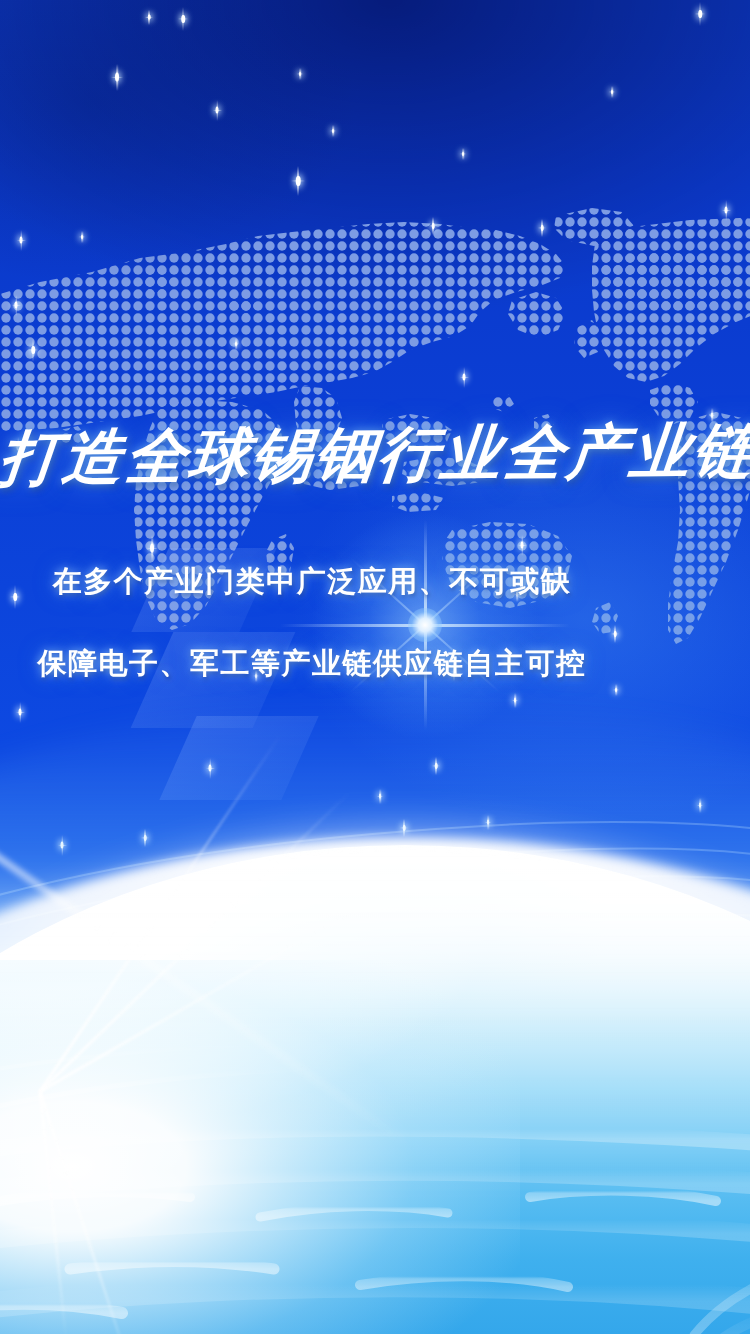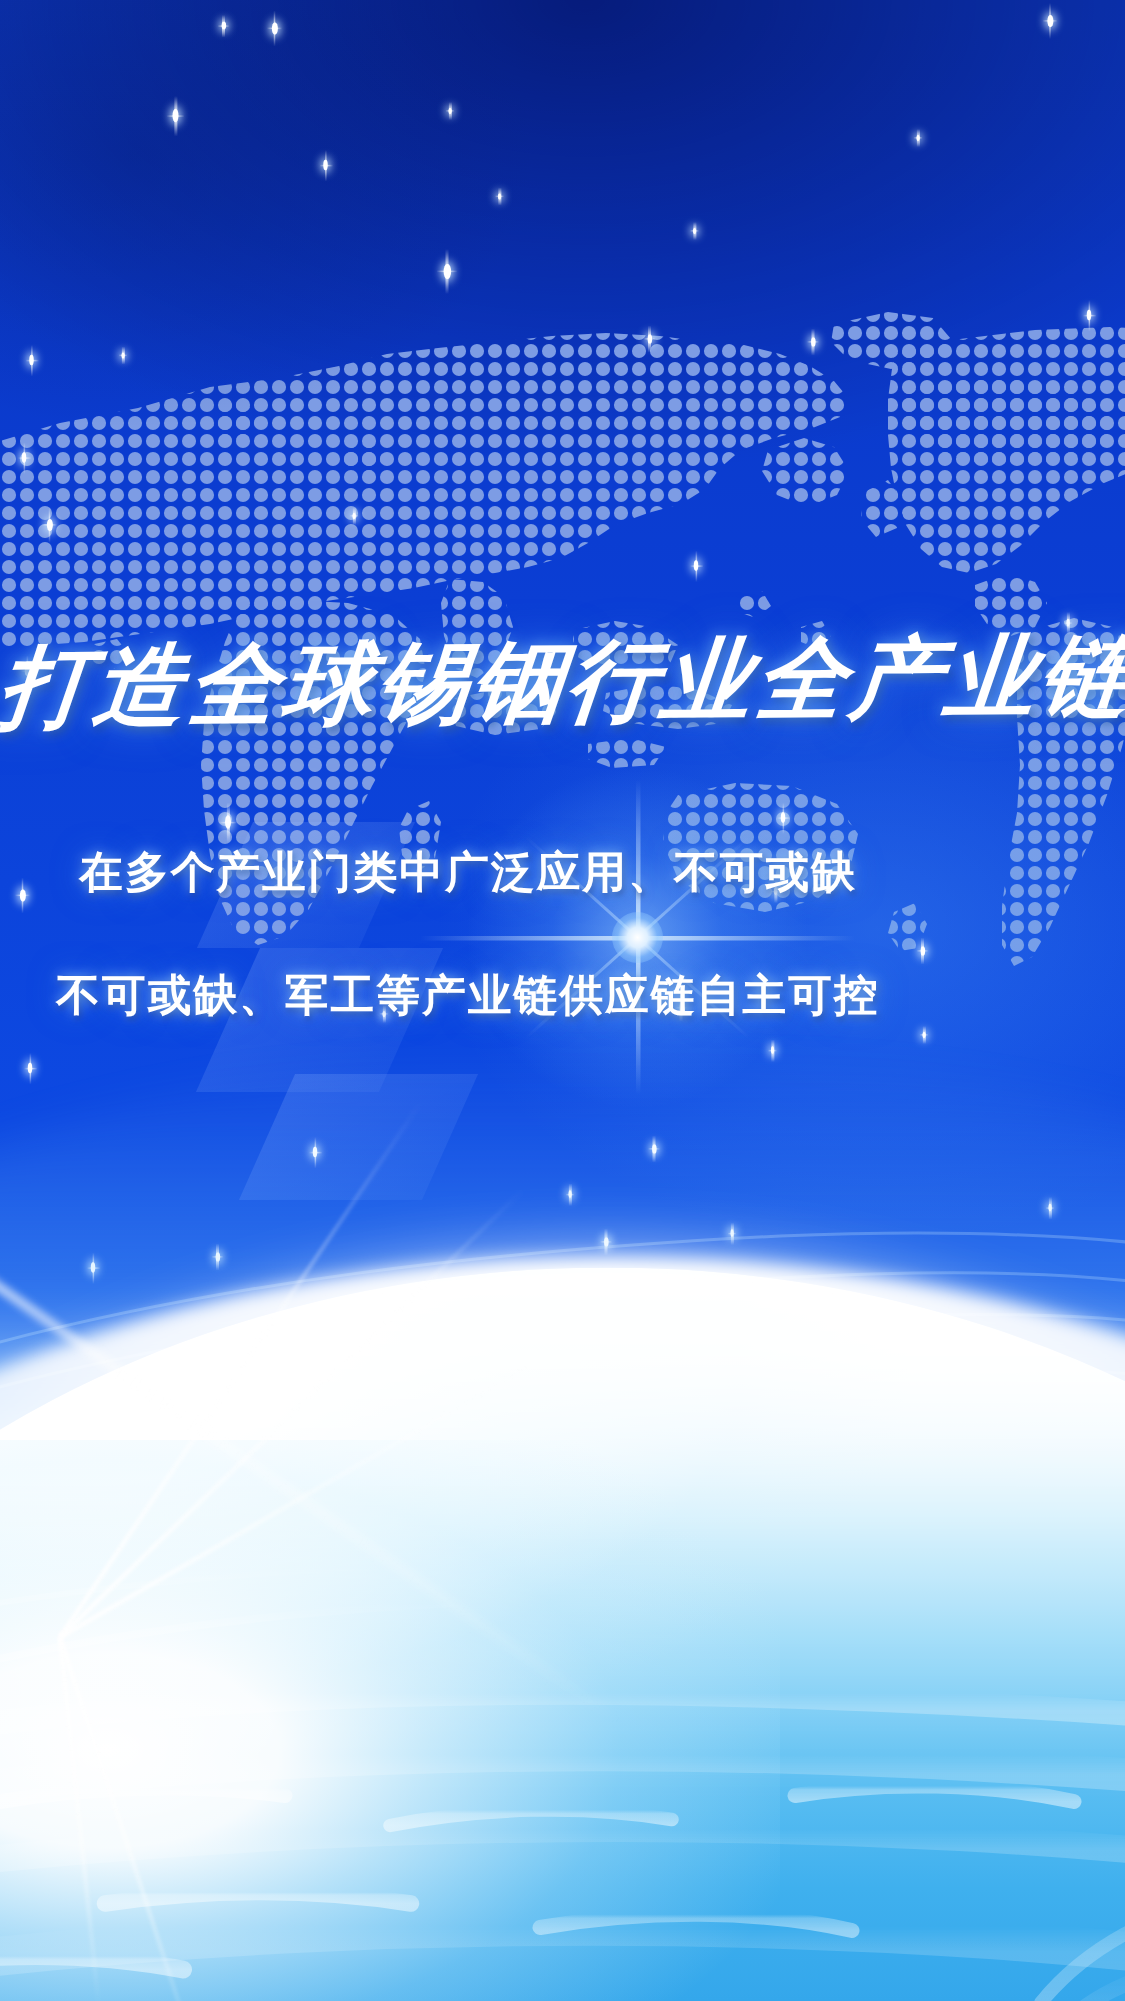--- a/index.html
+++ b/index.html
@@ -468,15 +468,15 @@
   <div class="sun-streak"></div>
   <div class="sun-ray" style="transform:rotate(-56deg);"></div>
   <div class="sun-ray" style="transform:rotate(-44deg);"></div>
   <div class="sun-ray" style="transform:rotate(-30deg);width:360px;"></div>
   <div class="sun-ray" style="transform:rotate(72deg);width:300px;"></div>
   <div class="sun-ray" style="transform:rotate(84deg);width:250px;"></div>
 
   <div class="title">打造全球锡铟行业全产业链链主</div>
 
   <div class="sub sub-1">在多个产业门类中广泛应用、不可或缺</div>
-  <div class="sub sub-2">不可或缺、军工等产业链供应链自主可控</div>
+  <div class="sub sub-2">保障电子、军工等产业链供应链自主可控</div>
 
 </div>
 
 </body></html>

